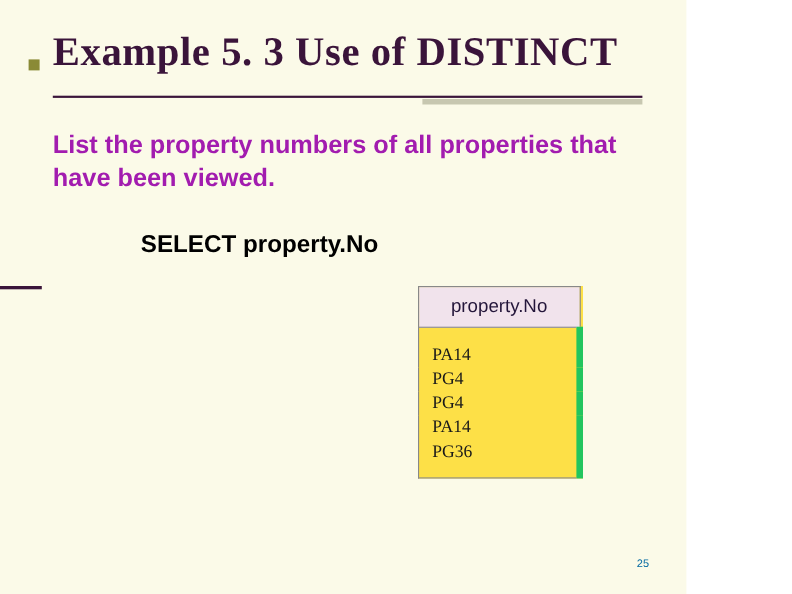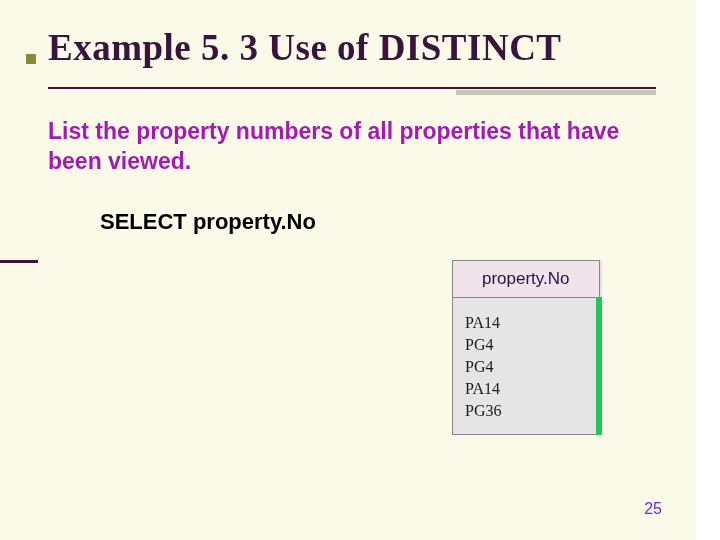--- a/index.html
+++ b/index.html
@@ -5,21 +5,21 @@
   html, body {
     margin: 0;
     padding: 0;
     width: 720px;
     height: 540px;
     background: #fff;
     font-family: Arial, "Helvetica Neue", Helvetica, sans-serif;
   }
   .slide {
     box-sizing: border-box;
-    width: 696px;
+    width: 624px;
     height: 540px;
     background: #fbfae8;
     position: relative;
     padding: 26px 48px 0 48px;
   }
   .title-block {
     position: relative;
   }
   .title-tick {
     position: absolute;
@@ -68,34 +68,34 @@
   }
   .prompt {
     font-size: 23px;
     font-weight: bold;
     color: #a21caf;
     margin: 0;
     line-height: 1.3;
   }
   .sql-block {
     margin-top: 28px;
-    margin-left: 52px;
+    margin-left: 80px;
     font-size: 22px;
     font-weight: bold;
     color: #000;
     line-height: 1.5;
   }
   .result-table {
     position: absolute;
     right: 94px;
     top: 260px;
     width: 150px;
     border-collapse: collapse;
     font-family: Georgia, "Times New Roman", serif;
-    background: #e5e5e5;
+    background: #fde047;
   }
   .result-table th {
     background: #f1e3ec;
     color: #24163a;
     font-weight: normal;
     font-size: 17px;
     padding: 8px 6px;
     border: 1px solid #888;
     text-align: center;
     font-family: Arial, sans-serif;
@@ -108,22 +108,22 @@
     border-right: 6px solid #22c55e;
     text-align: left;
     font-family: Georgia, "Times New Roman", serif;
   }
   .result-table td.first { padding-top: 16px; }
   .result-table td.last  { padding-bottom: 14px; border-bottom: 1px solid #888; }
   .pagenum {
     position: absolute;
     right: 34px;
     bottom: 22px;
-    font-size: 16px;
-    color: #6d28d9;
+    font-size: 10px;
+    color: #0369a1;
   }
 </style>
 </head>
 <body>
 
 <div class="slide">
 
   <div class="title-block">
     <div class="title-tick"></div>
     <h1 class="title">Example 5. 3  Use of DISTINCT</h1>

